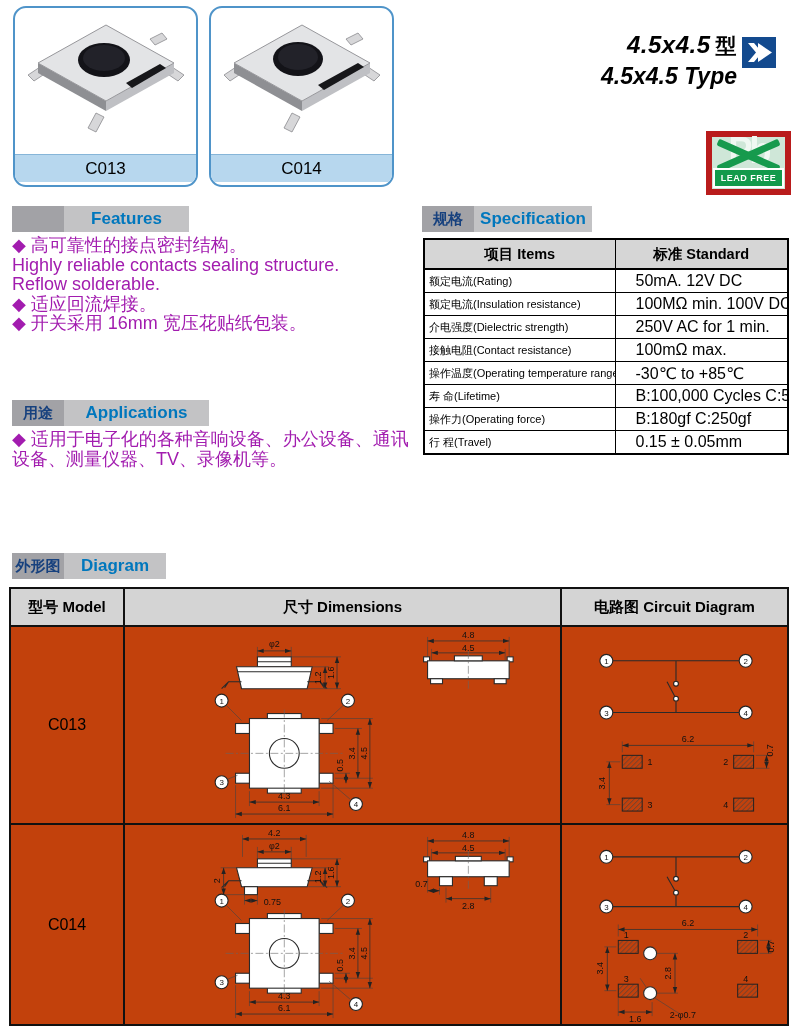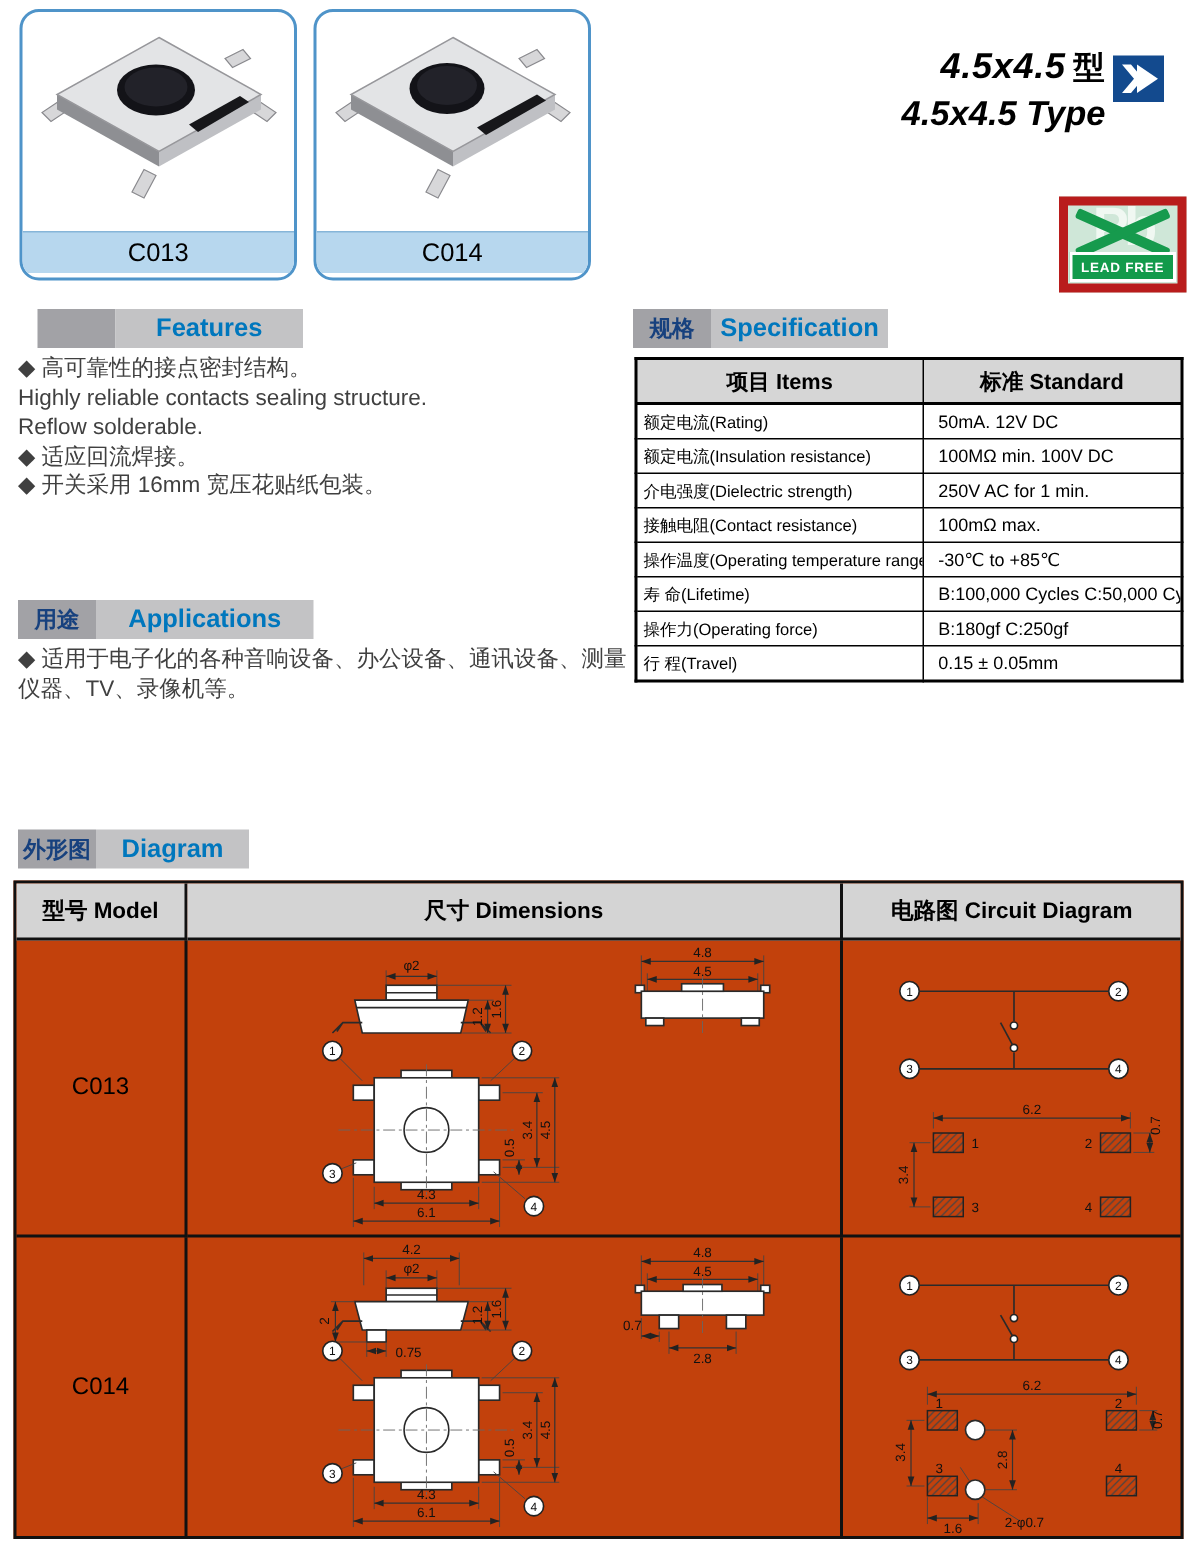--- a/index.html
+++ b/index.html
@@ -32,39 +32,39 @@
   .leadfree .bar{position:absolute;left:1px;right:1px;bottom:1px;height:16px;background:#129a4b;
         border:2px solid #fff;display:flex;align-items:center;justify-content:center}
   .leadfree .bar span{color:#fff;font-size:9px;font-weight:bold;letter-spacing:0.5px}
 
   
   .sec-head{position:absolute;height:26px;display:flex}
   .sec-head .zh{width:52px;background:#a2a2a6;color:#17417e;font-weight:bold;font-size:15px;
         display:flex;align-items:center;justify-content:center}
   .sec-head .en{flex:1;background:#c3c3c5;color:#0077bd;font-weight:bold;font-size:17px;
         display:flex;align-items:center;justify-content:center}
-  .head-features{left:25px;top:206px;width:177px}
+  .head-features{left:12px;top:206px;width:177px}
   .head-apps{left:12px;top:400px;width:197px}
   .head-spec{left:422px;top:206px;width:170px}
   .head-diag{left:12px;top:553px;width:154px}
 
   
-  .txt{position:absolute;font-size:15px;line-height:19.5px;color:#404040}
+  .txt{position:absolute;font-size:18px;line-height:19.5px;color:#a21caf}
   .features-text{left:12px;top:236px;width:402px}
   .apps-text{left:12px;top:430px;width:410px}
   .txt .ln{margin:0}
 
   
   table.spec{position:absolute;left:423px;top:238px;width:366px;border-collapse:collapse;
         table-layout:fixed;border:2px solid #000}
   table.spec th{height:26px;background:#d6d6d6;border:1px solid #000;border-bottom:2px solid #000;
         font-size:14.5px;font-weight:bold}
   table.spec td{height:22px;border:1px solid #000;font-size:11px;padding:0 2px 0 4px;
         white-space:nowrap;overflow:hidden}
-  table.spec td.std{font-size:12px;padding-left:10px}
+  table.spec td.std{font-size:16px;padding-left:20px}
 
   
   .diag{position:absolute;left:9px;top:587px;width:776px;height:435px;display:grid;
         grid-template-columns:114px 437px 1fr;grid-template-rows:38px 198px 1fr;
         border:2px solid #111;background:#c2410c}
   .diag>div{border-right:2px solid #111;border-bottom:2px solid #111;
         display:flex;align-items:center;justify-content:center;overflow:hidden}
   .diag>div:nth-child(3n){border-right:none}
   .diag>div:nth-child(n+7){border-bottom:none}
   .dh{background:#d4d4d4;font-weight:bold;font-size:15px}

